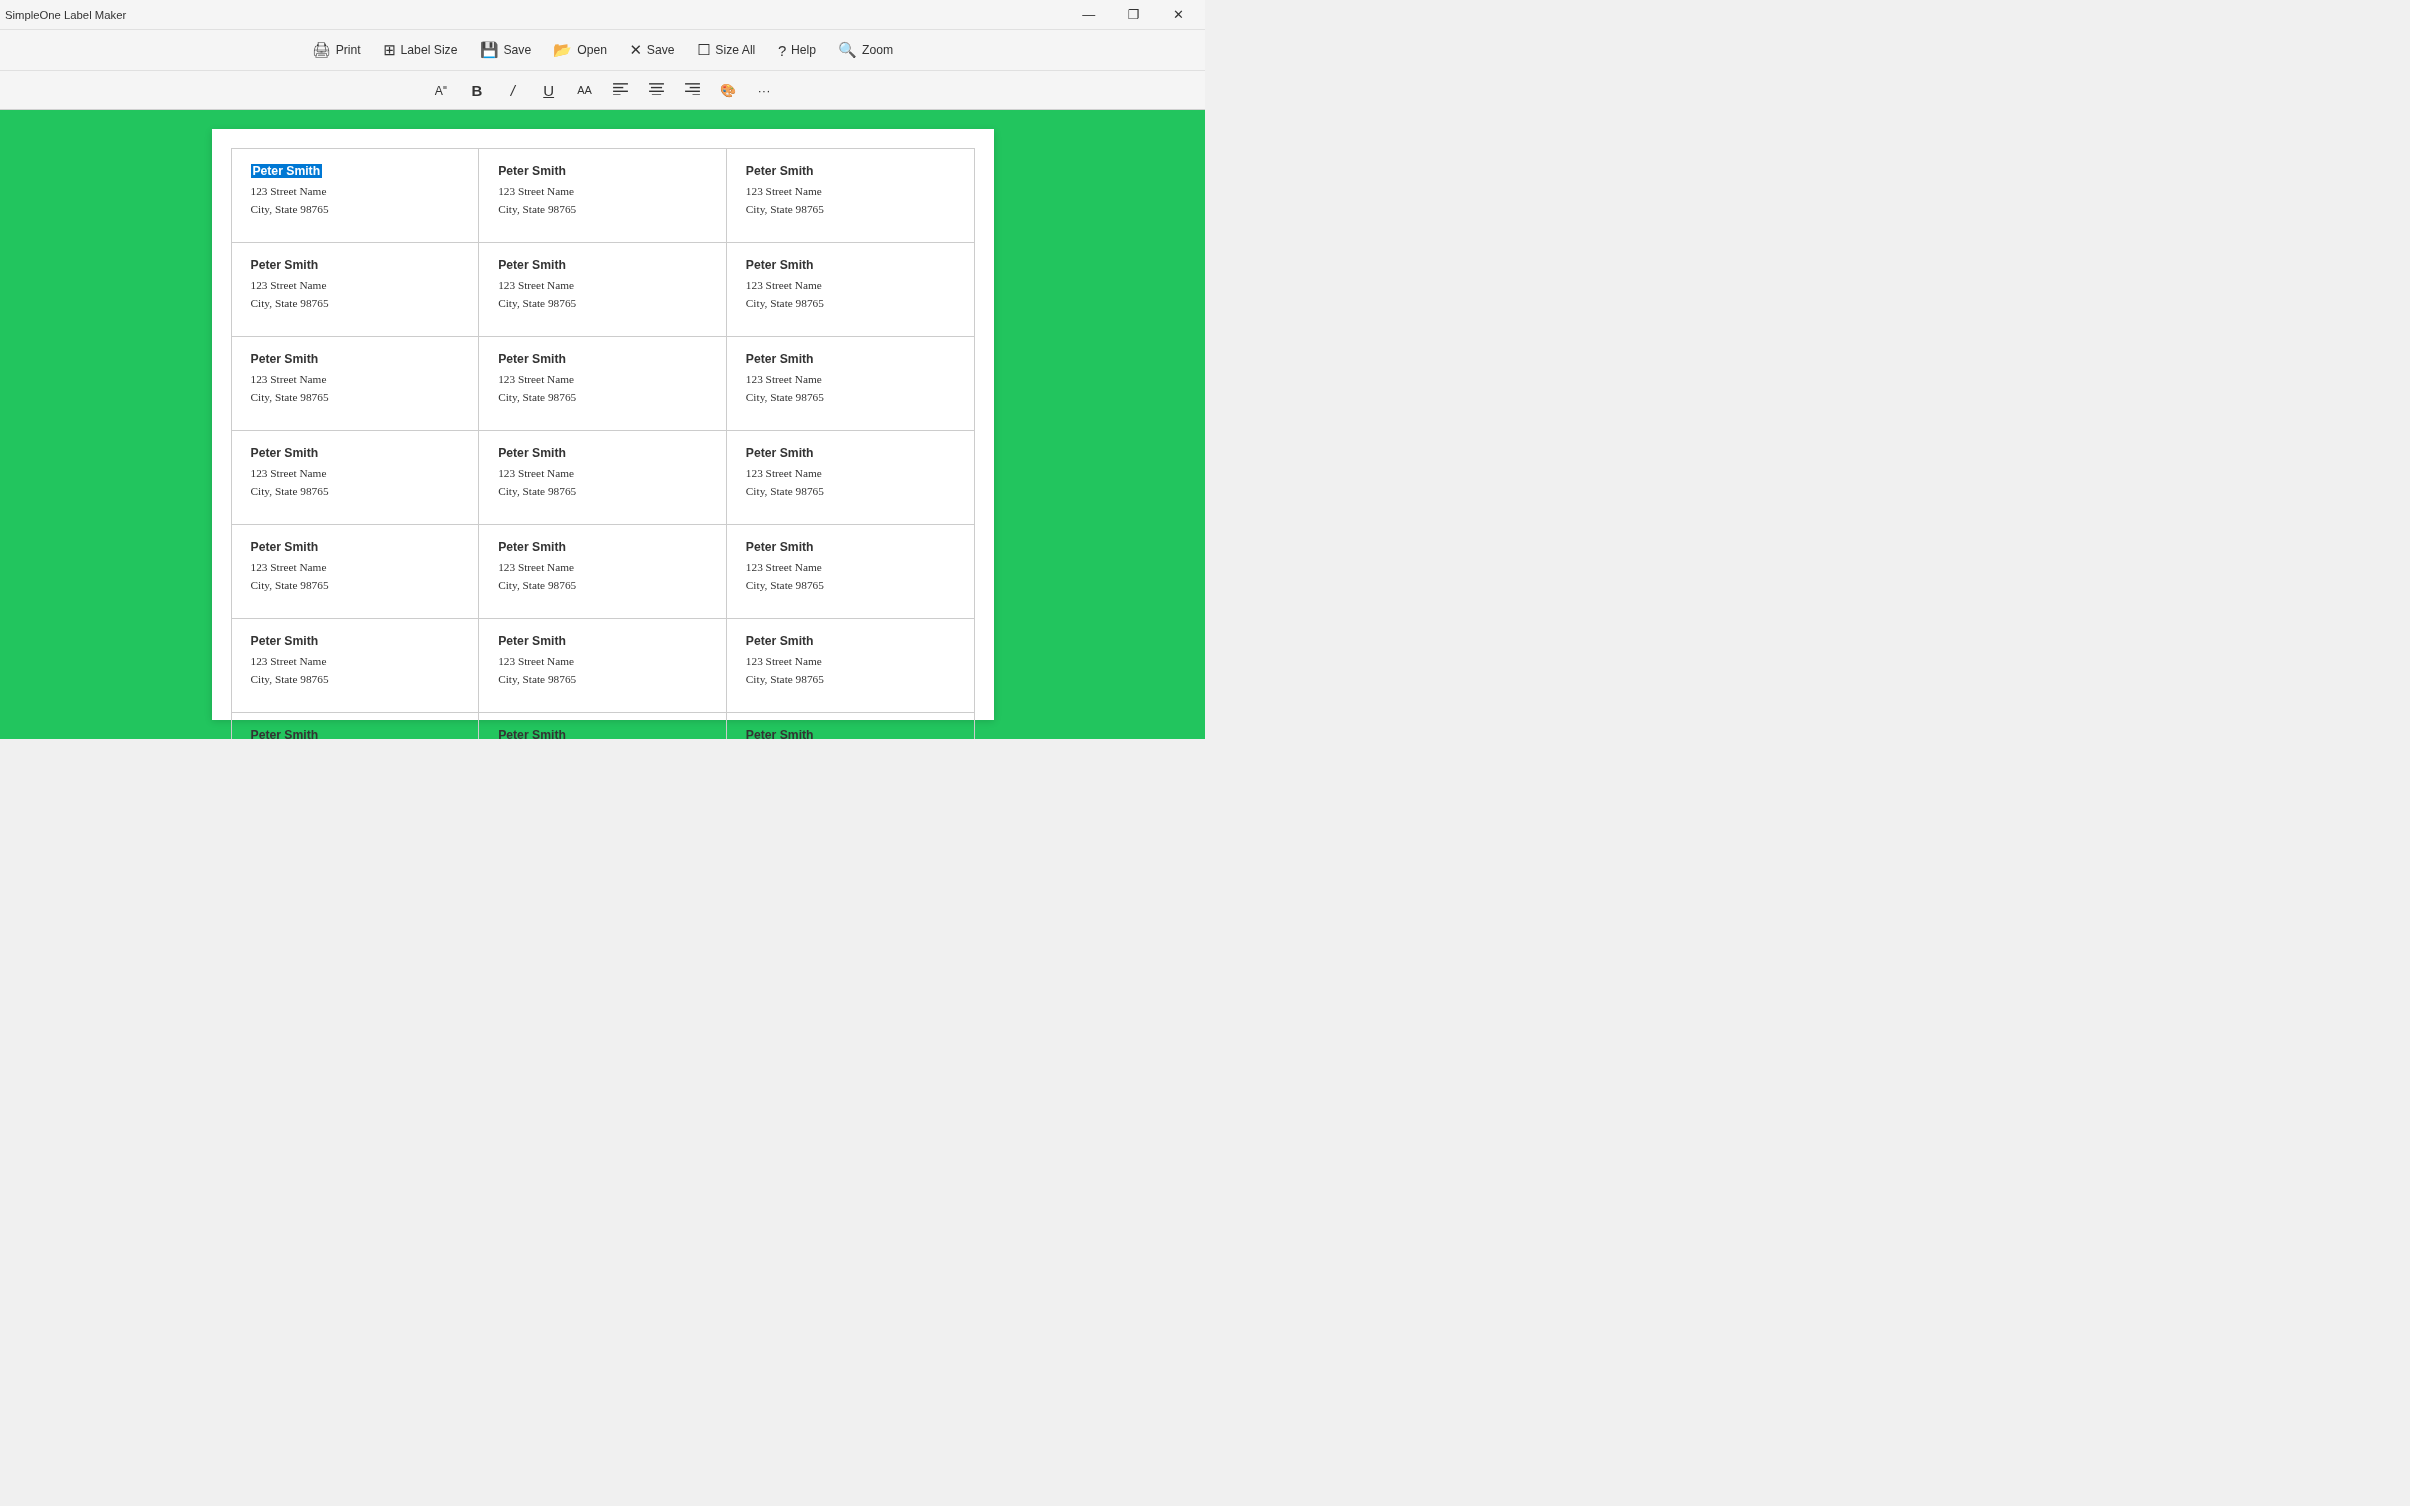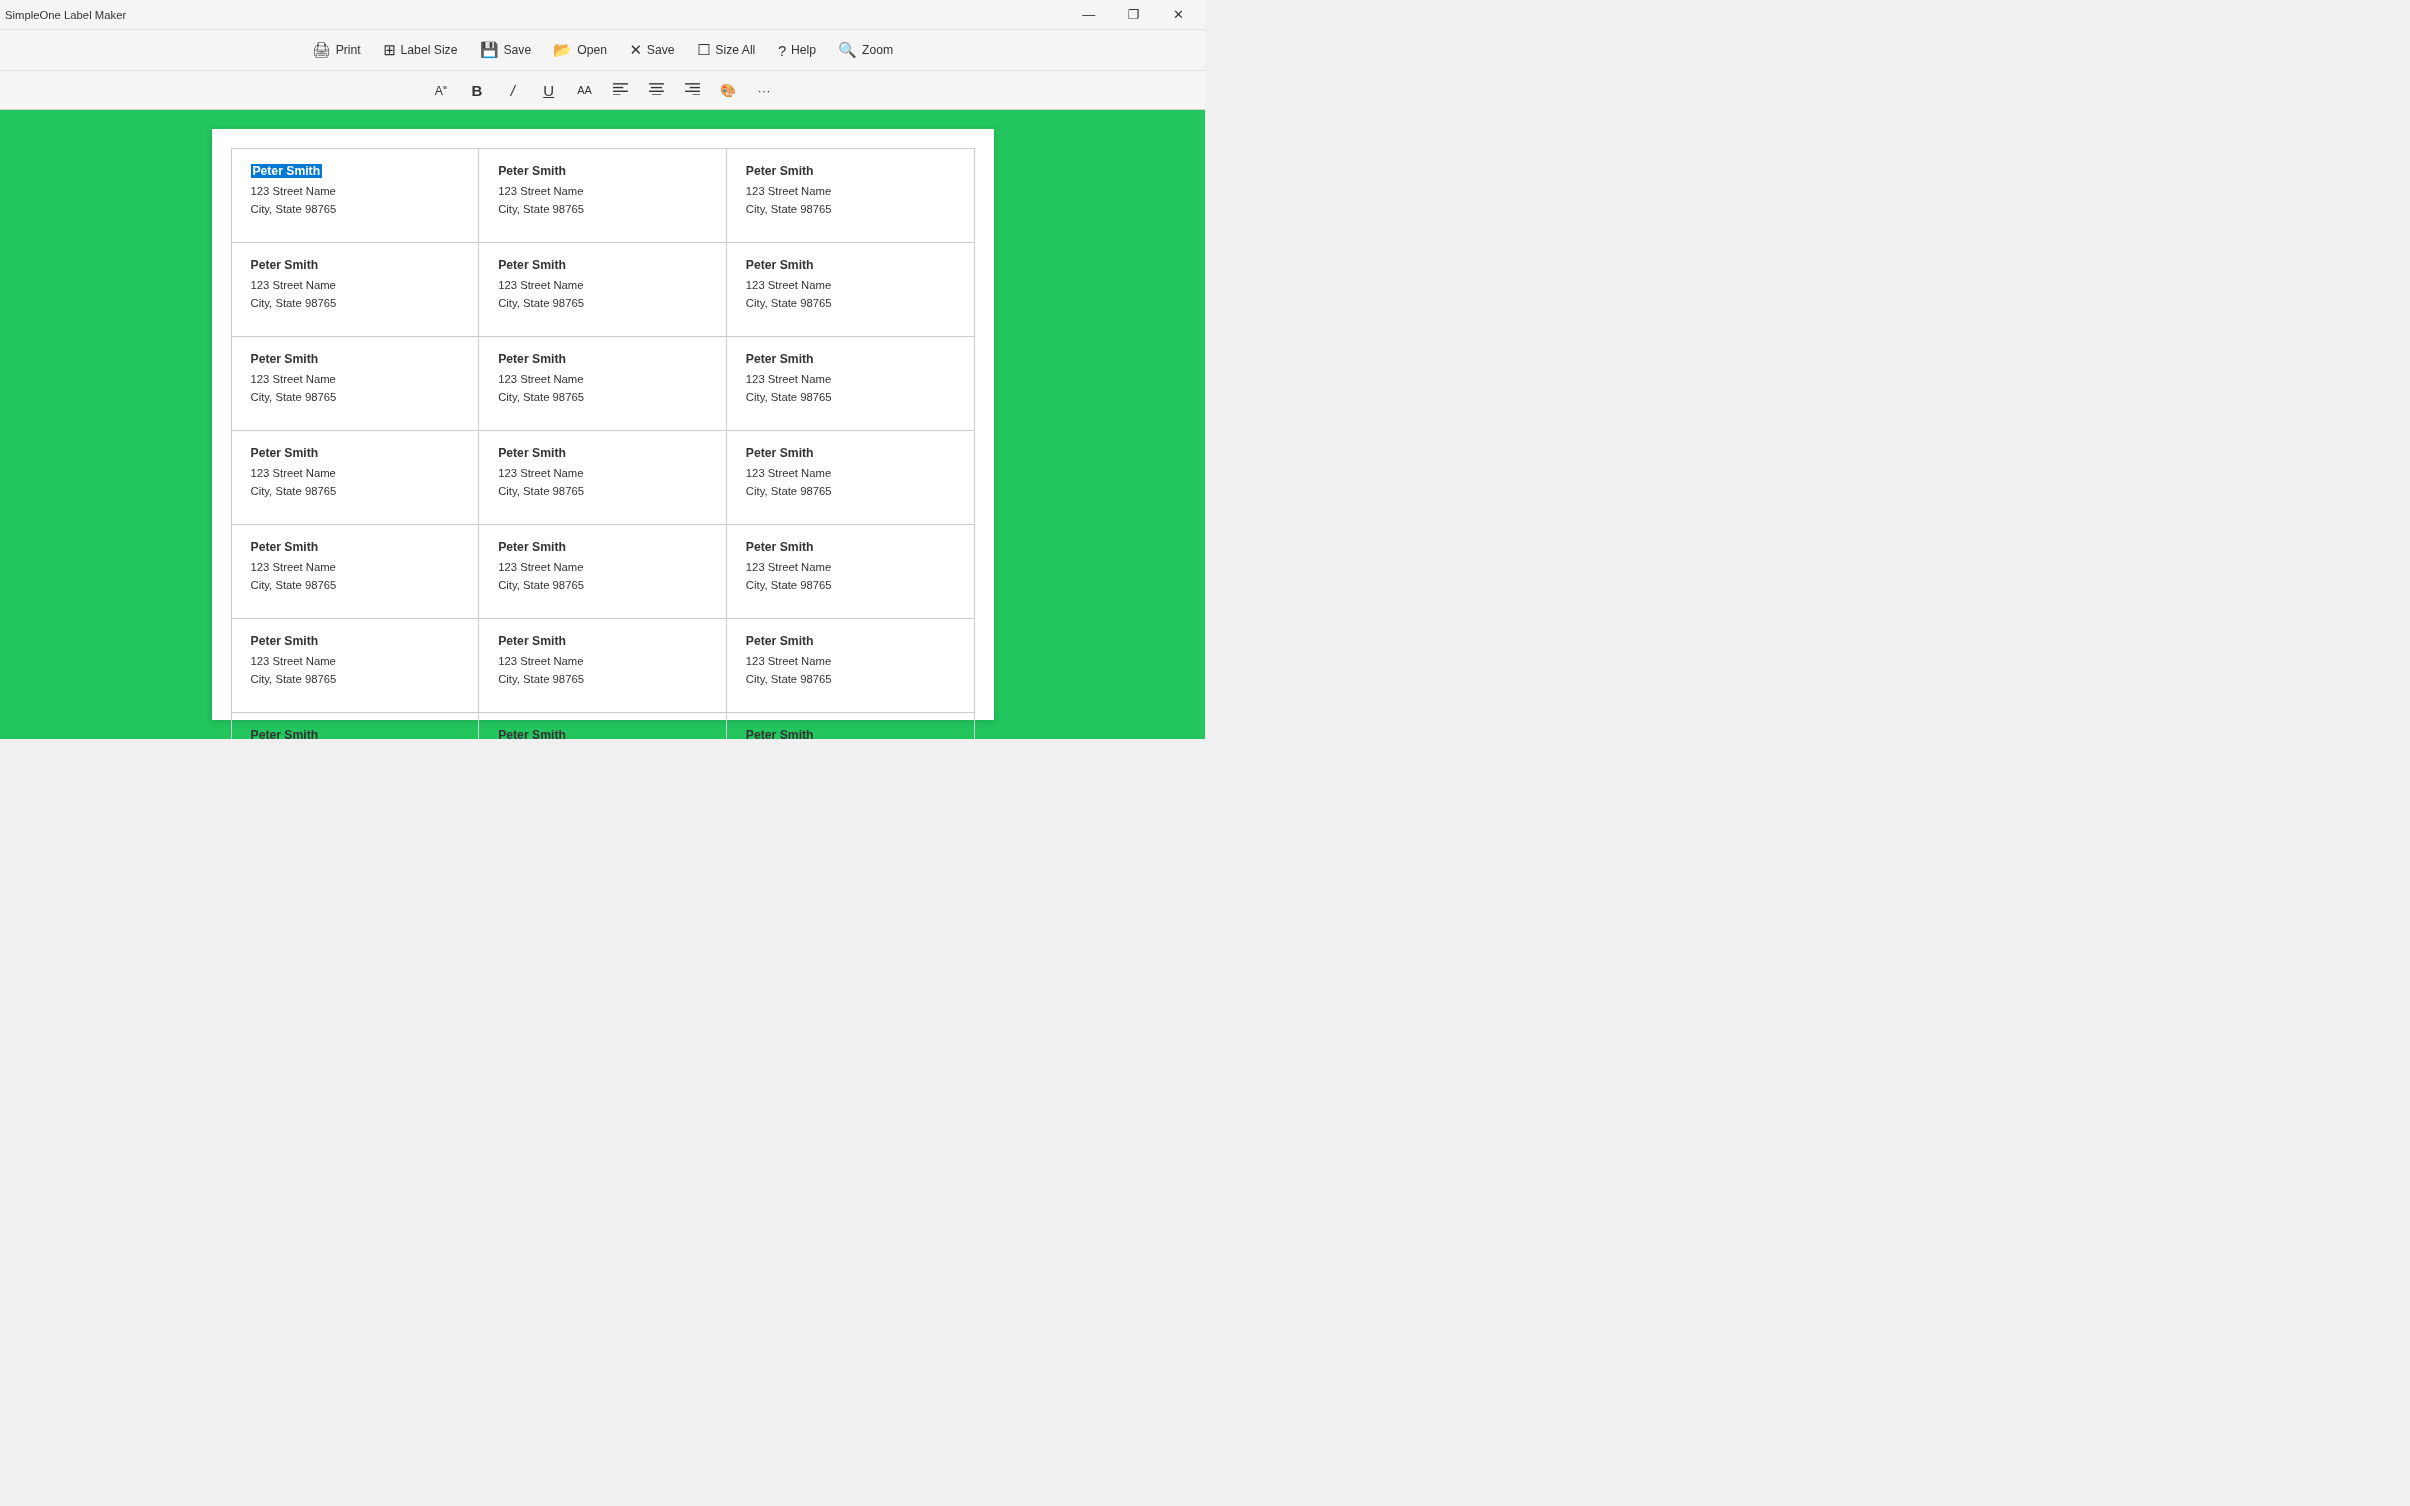--- a/index.html
+++ b/index.html
@@ -166,20 +166,21 @@
       background-color: #0078d4;
       color: white;
       display: inline-block;
       padding: 0 1.9px;
     }
 
     .label-address {
       font-size: 11.3px;
       color: #333;
       line-height: 1.6;
+      font-family: Liberation Serif, serif;
     }
   </style>
 </head>
 <body>
 
 <div class="title-bar">
   <div class="title-bar-left">
     <span class="title-bar-title">SimpleOne Label Maker</span>
   </div>
   <div class="title-bar-controls">

